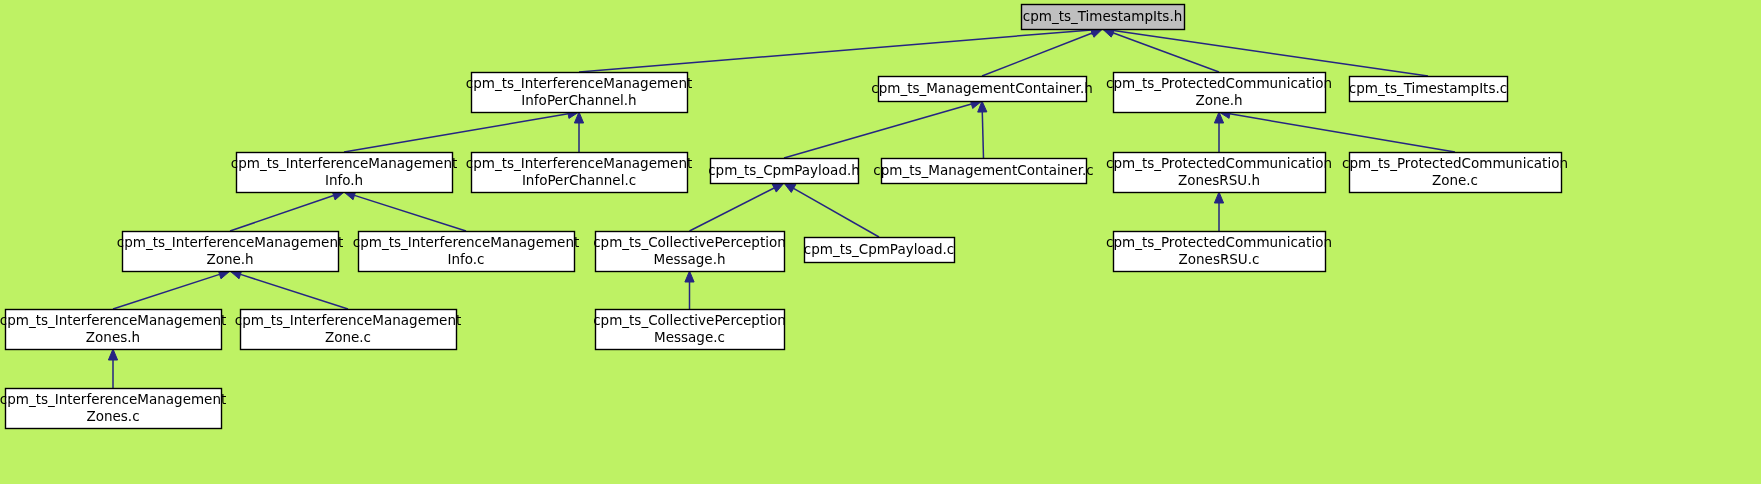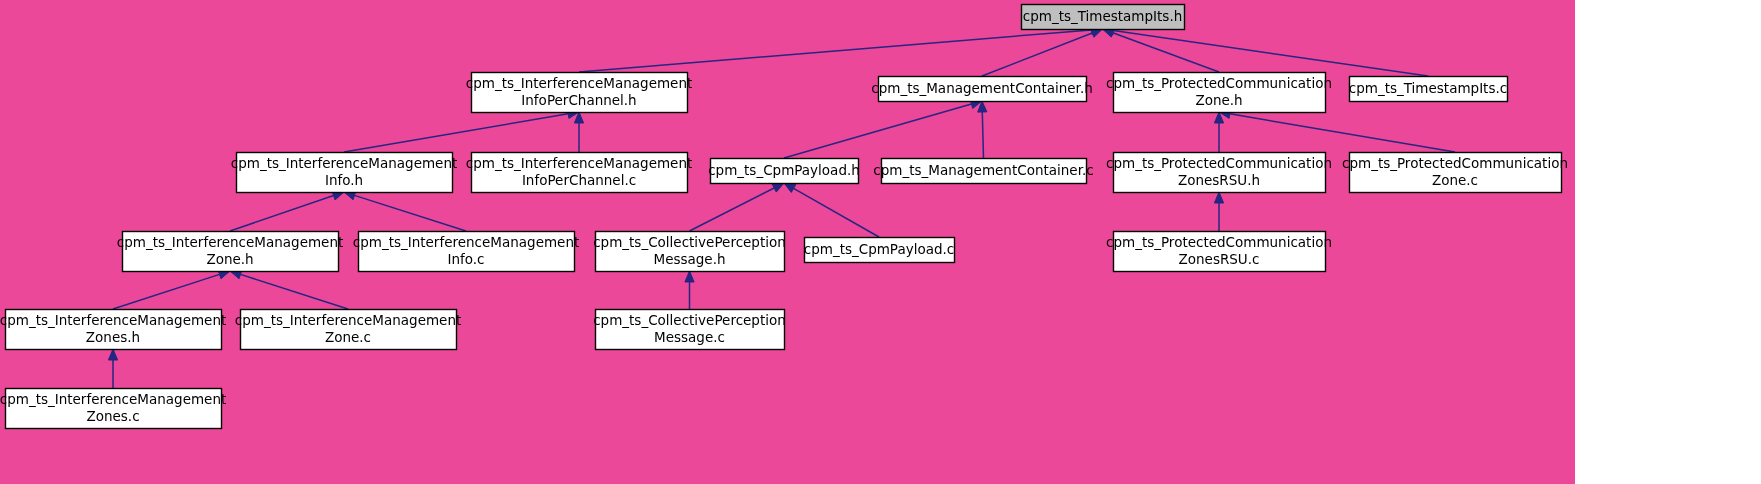--- a/index.html
+++ b/index.html
@@ -5,24 +5,24 @@
   html, body {
     margin: 0;
     padding: 0;
     background: #ffffff;
   }
   body {
     font-family: "DejaVu Sans", "Liberation Sans", sans-serif;
   }
   #graph-wrap {
     position: relative;
-    width: 1575px;
+    width: 1761px;
     height: 484px;
     overflow: hidden;
-    background: #ec4899;
+    background: #bef264;
   }
   svg#dep-graph {
     position: absolute;
     left: 0;
     top: 0;
     width: 1761px;
     height: 484px;
     display: block;
   }
   .node-box {

